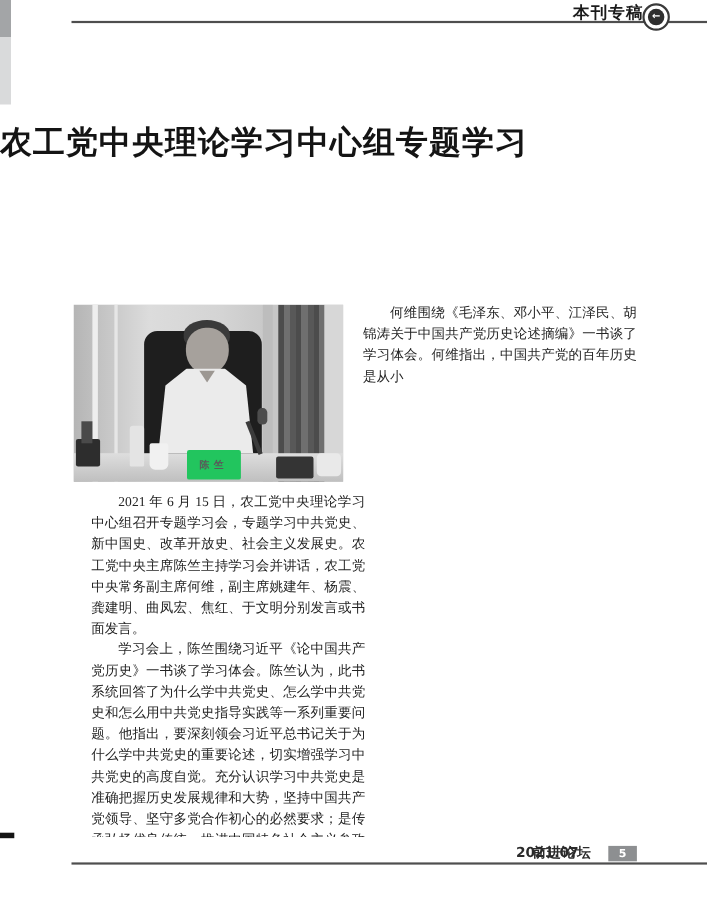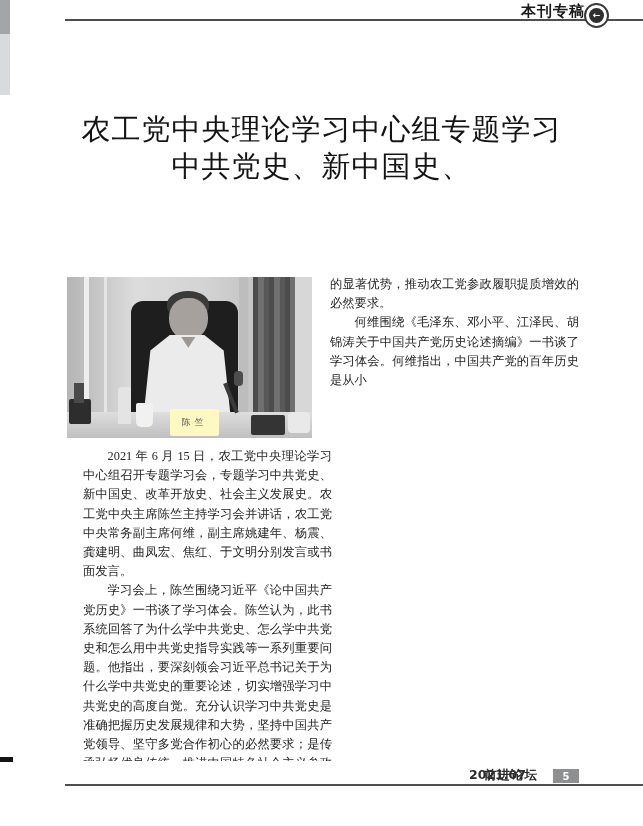--- a/index.html
+++ b/index.html
@@ -25,22 +25,22 @@
     display:flex;align-items:center;justify-content:center;z-index:3;
   }
   .logo-inner{
     width:15px;height:15px;border-radius:50%;background:#2f2f2f;color:#ffffff;
     font-size:9px;line-height:15px;text-align:center;
     font-family:"DejaVu Sans",sans-serif;font-weight:700;
   }
 
   
   .title{
-    position:absolute;left:0;right:0;top:111px;text-align:center;
-    font-family:"DejaVu Sans","Liberation Sans",sans-serif;font-weight:400;
+    position:absolute;left:0;right:0;top:111px;
+    font-family:"DejaVu Sans","Liberation Sans",sans-serif;font-weight:700;
     color:#141414;font-size:29px;line-height:37px;letter-spacing:1px;
   }
 
   
   .photo{position:absolute;left:67px;top:277px;width:245px;height:161px;overflow:hidden;background:#cfcfcf;}
   .photo *{position:absolute;}
   .ph-wall{inset:0;background:linear-gradient(90deg,#b5b5b5 0%,#dcdcdc 28%,#d4d4d4 55%,#c6c6c6 74%);}
   .ph-frame1{left:7%;top:0;width:2%;height:100%;background:#eeeeee;}
   .ph-frame2{left:15%;top:0;width:1.5%;height:100%;background:#e6e6e6;}
   .ph-pillar{left:70%;top:0;width:4%;height:100%;background:#bdbdbd;}
@@ -51,23 +51,23 @@
   .ph-hair{left:41%;top:9%;width:17%;height:16%;background:#3a3a3a;border-radius:50% 50% 40% 40%;}
   .ph-head{left:41.5%;top:13%;width:16%;height:26%;background:#a6a19c;border-radius:46% 46% 50% 50%;}
   .ph-body{left:27%;top:36%;width:44%;height:48%;background:#ebebeb;
     clip-path:polygon(10% 100%,16% 20%,34% 0,66% 0,84% 20%,90% 100%);}
   .ph-collar{left:46.5%;top:37%;width:6%;height:7%;background:#9c9792;clip-path:polygon(0 0,100% 0,50% 100%);}
   .ph-desk{left:0;bottom:0;width:100%;height:16%;background:linear-gradient(#dedede,#bfbfbf);}
   .ph-box1{left:1%;bottom:9%;width:9%;height:15%;background:#2d2d2d;border-radius:2px;}
   .ph-box2{left:3%;bottom:22%;width:4%;height:12%;background:#4a4a4a;}
   .ph-bottle{left:21%;bottom:9%;width:5%;height:23%;background:#e4e4e4;border-radius:3px 3px 1px 1px;}
   .ph-cup{left:28%;bottom:7%;width:7%;height:15%;background:#f1f1f1;border-radius:2px 2px 5px 5px;}
-  .ph-placard{left:42%;bottom:1%;width:20%;height:17%;background:#fef9c3;border-radius:2px;
+  .ph-placard{left:42%;bottom:1%;width:20%;height:17%;background:#22c55e;border-radius:2px;
     display:flex;align-items:center;justify-content:center;color:#5a5a5a;
-    font-size:9px;letter-spacing:4px;font-family:"DejaVu Sans",sans-serif;}
+    font-size:9px;letter-spacing:4px;font-family:"DejaVu Sans",sans-serif;font-weight:bold;}
   .ph-mic-stem{left:66%;bottom:15%;width:4px;height:32px;background:#3b3b3b;transform:rotate(-22deg);}
   .ph-mic-head{left:68%;bottom:32%;width:9px;height:15px;background:#4d4d4d;border-radius:4px;}
   .ph-placard2{left:75%;bottom:2%;width:14%;height:12%;background:#343434;border-radius:2px;}
   .ph-mask{left:90%;bottom:3%;width:9%;height:13%;background:#e9e9e9;border-radius:4px;}
 
   
   .col{
     position:absolute;width:249px;color:#242424;font-size:12.3px;line-height:19.2px;
     text-align:justify;overflow:hidden;
   }
@@ -100,21 +100,20 @@
   <div class="edge-mark"></div>
 
   <div class="header-label">本刊专稿</div>
   <div class="header-rule"></div>
   <div class="logo">
     <span class="logo-inner">←</span>
   </div>
 
   <h1 class="title" style="margin:0;">
     <div>农工党中央理论学习中心组专题学习</div>
-    <div>中共党史、新中国史、</div>
   </h1>
 
   <div class="photo">
     <div class="ph-wall"></div>
     <div class="ph-frame1"></div>
     <div class="ph-frame2"></div>
     <div class="ph-pillar"></div>
     <div class="ph-curtain"></div>
     <div class="ph-right-edge"></div>
     <div class="ph-chair"></div>
@@ -133,21 +132,20 @@
     <div class="ph-mask"></div>
     <div class="ph-placard">陈竺</div>
   </div>
 
   <div class="col col-left">
       <p class="para">2021 年 6 月 15 日，农工党中央理论学习中心组召开专题学习会，专题学习中共党史、新中国史、改革开放史、社会主义发展史。农工党中央主席陈竺主持学习会并讲话，农工党中央常务副主席何维，副主席姚建年、杨震、龚建明、曲凤宏、焦红、于文明分别发言或书面发言。</p>
       <p class="para">学习会上，陈竺围绕习近平《论中国共产党历史》一书谈了学习体会。陈竺认为，此书系统回答了为什么学中共党史、怎么学中共党史和怎么用中共党史指导实践等一系列重要问题。他指出，要深刻领会习近平总书记关于为什么学中共党史的重要论述，切实增强学习中共党史的高度自觉。充分认识学习中共党史是准确把握历史发展规律和大势，坚持中国共产党领导、坚守多党合作初心的必然要求；是传承弘扬优良传统，推进中国特色社会主义参政党建设的必然要求；是充分认识中国共产党的领导和我国社会主义制度</p>
     </div>
 
   <div class="col col-right">
-      <p class="para no-indent">的显著优势，推动农工党参政履职提质增效的必然要求。</p>
       <p class="para">何维围绕《毛泽东、邓小平、江泽民、胡锦涛关于中国共产党历史论述摘编》一书谈了学习体会。何维指出，中国共产党的百年历史是从小</p>
     </div>
 
   <div class="footer-rule"></div>
   <div class="footer-issue">2021.07</div>
   <div class="footer-journal">前进论坛</div>
   <div class="page-box">5</div>
 
 </div>
 

